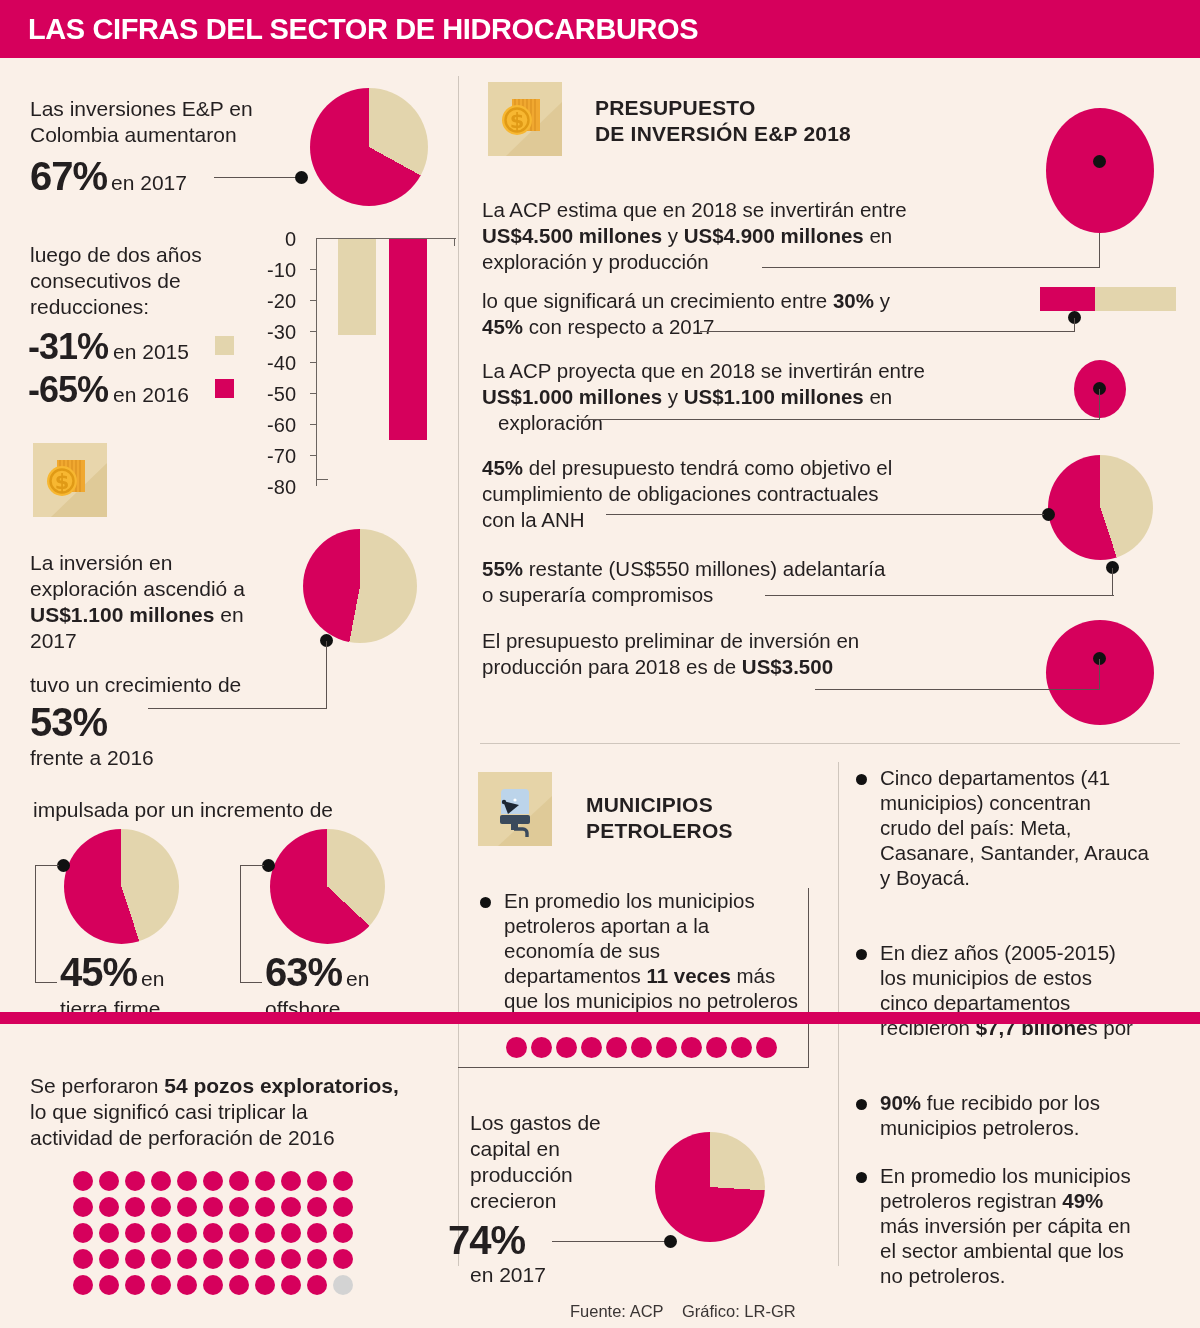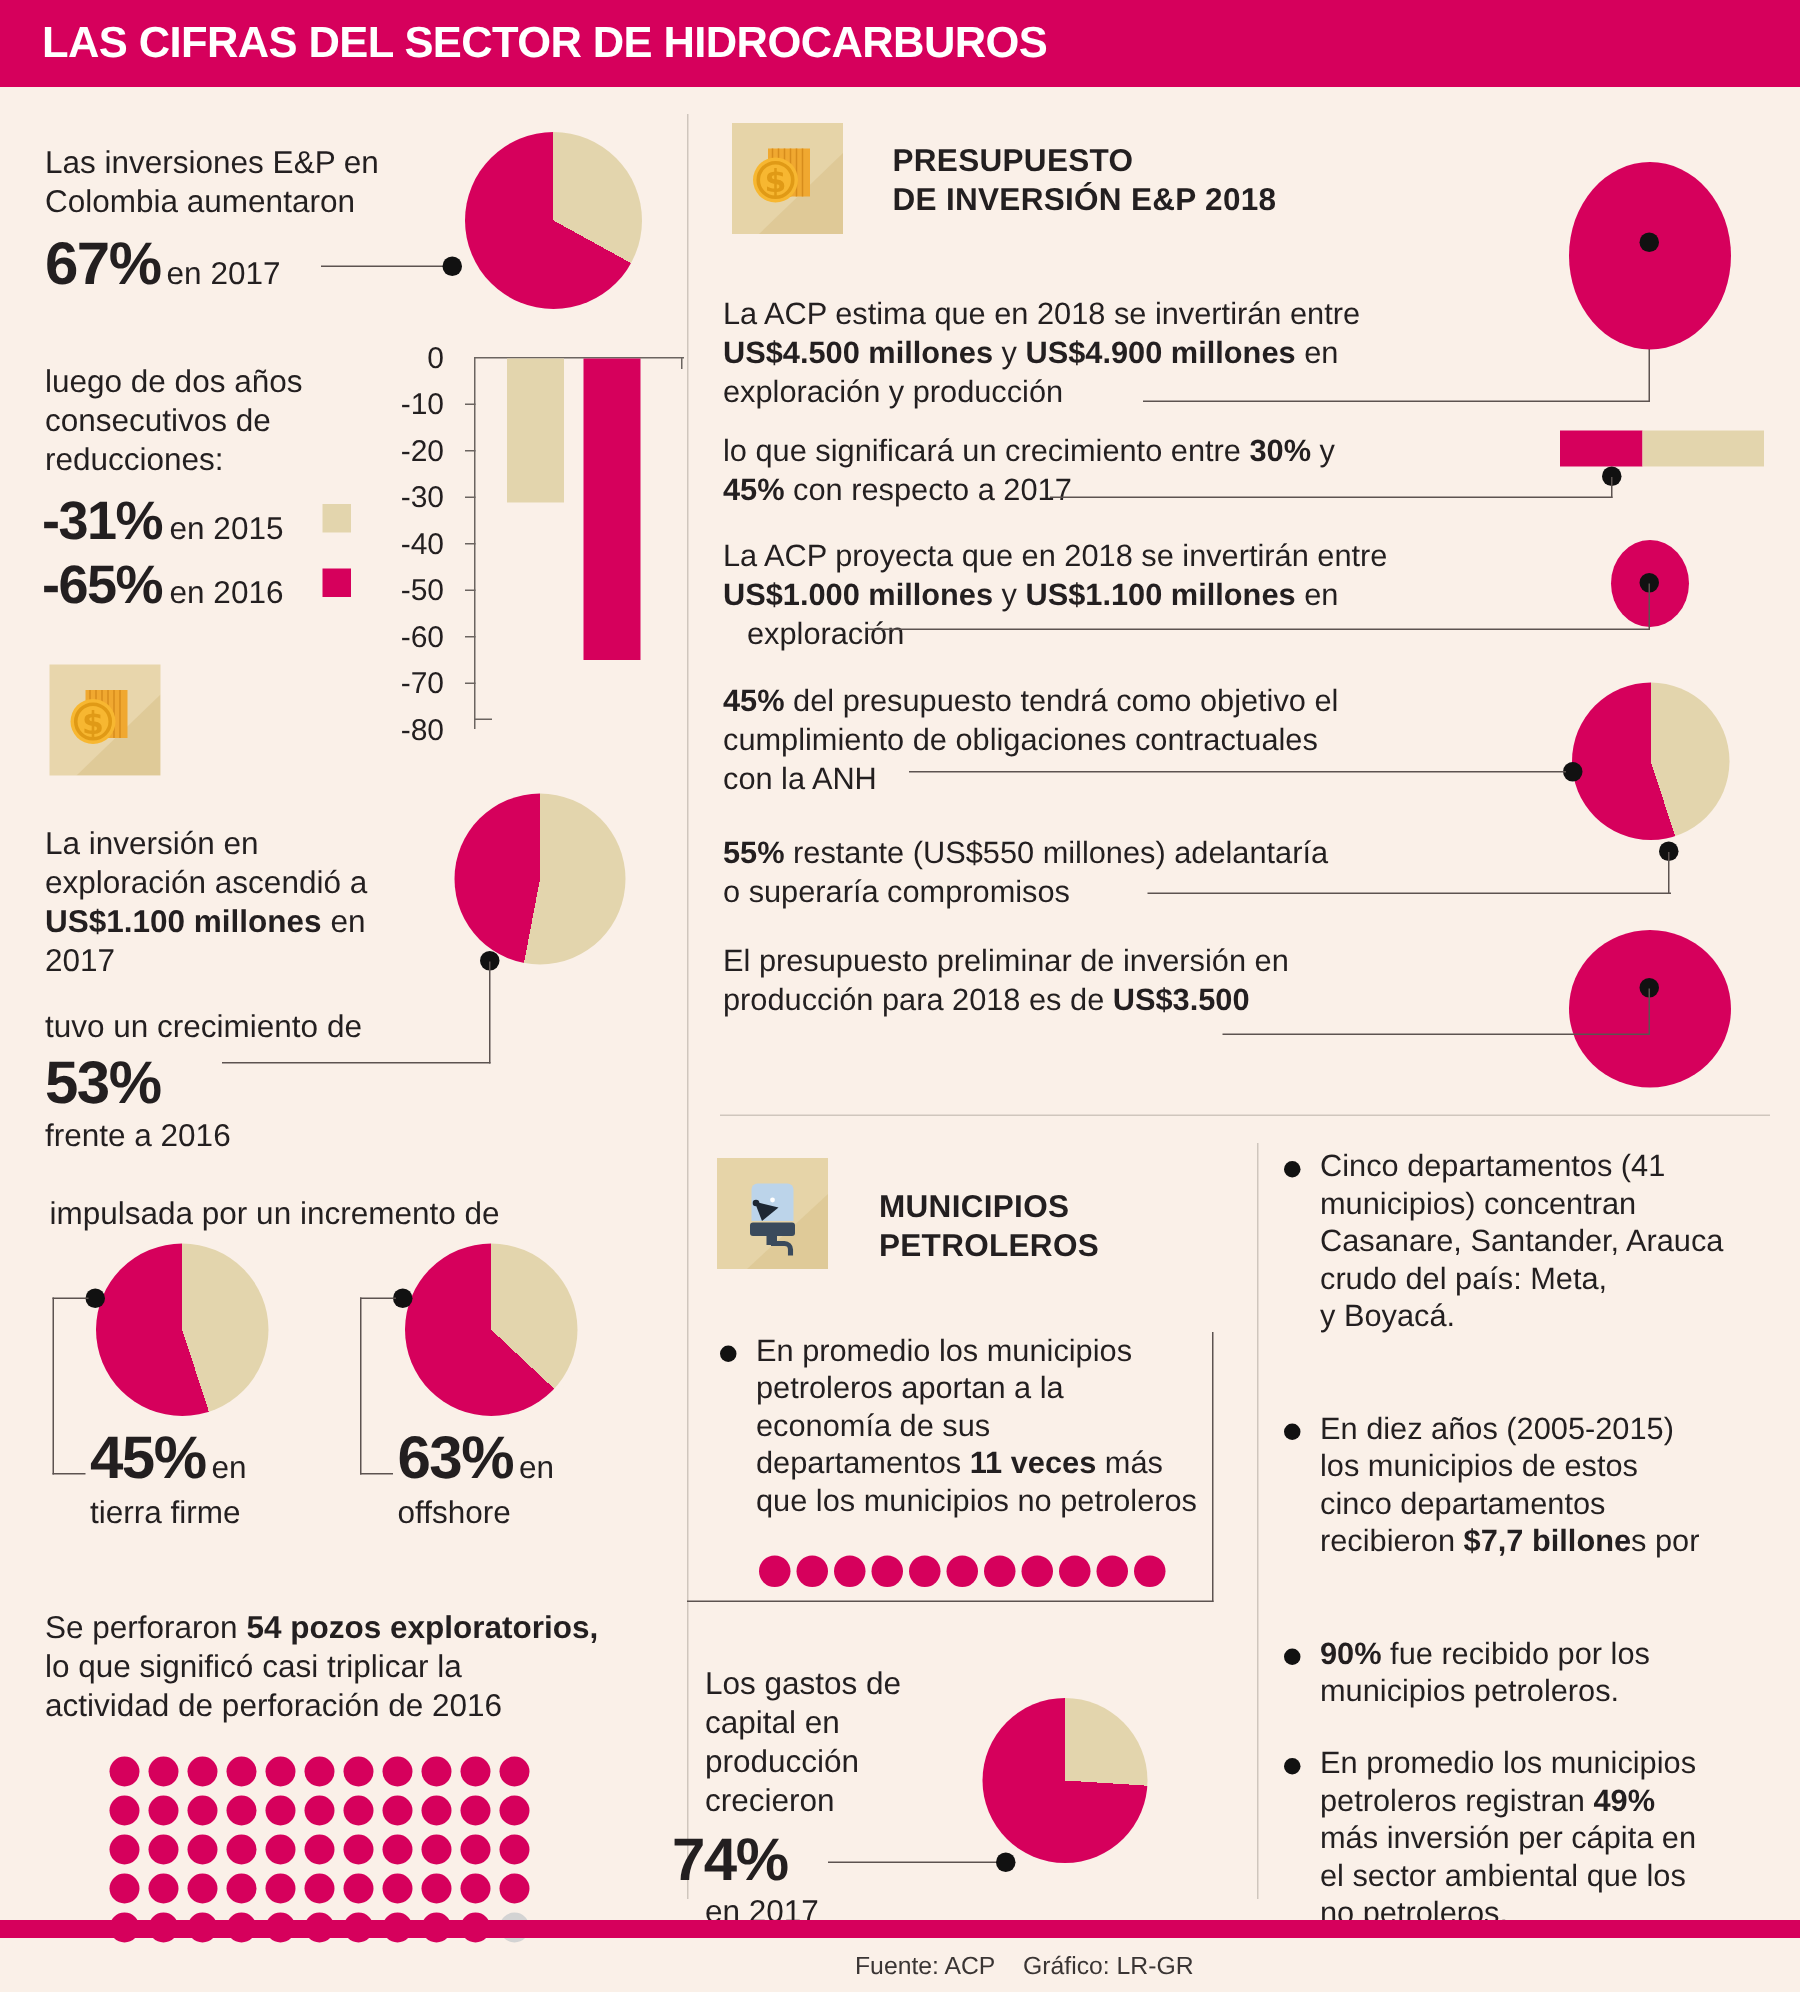--- a/index.html
+++ b/index.html
@@ -3,21 +3,21 @@
 <meta charset="utf-8">
 <style>
   * { box-sizing: border-box; margin: 0; padding: 0; }
   html, body {
     width: 1200px; height: 1328px;
     background: #faf0e8;
     font-family: "Liberation Sans", sans-serif;
     color: #231f20;
     overflow: hidden;
   }
-  #page { position: relative; width: 1200px; height: 1292px; background: #faf0e8; }
+  #page { position: relative; width: 1200px; height: 1024px; background: #faf0e8; }
 
   
   .top-band {
     position: absolute; left: 0; top: 0; width: 1200px; height: 58px;
     background: #d6005c;
   }
   .top-band .title {
     position: absolute; left: 28px; top: 13px;
     font-size: 29px; font-weight: bold; color: #ffffff;
     letter-spacing: -0.4px;
@@ -397,22 +397,22 @@
       <i style="width: 21px; height: 21px; margin: 2px; border-radius: 50%; background: rgb(214, 0, 92);"></i>
       <i style="width: 21px; height: 21px; margin: 2px; border-radius: 50%; background: rgb(214, 0, 92);"></i>
       <i style="width: 21px; height: 21px; margin: 2px; border-radius: 50%; background: rgb(214, 0, 92);"></i>
       <i style="width: 21px; height: 21px; margin: 2px; border-radius: 50%; background: rgb(214, 0, 92);"></i>
     </div>
 
   <div class="bullet" style="left:856px; top:765px; width:330px;">
     <span class="bdot"></span>
     <span class="btxt">Cinco departamentos (41</span>
     <span class="btxt">municipios) concentran</span>
+    <span class="btxt">crudo del país: Meta,</span>
     <span class="btxt">Casanare, Santander, Arauca</span>
-    <span class="btxt">crudo del país: Meta,</span>
     <span class="btxt">y Boyacá.</span>
   </div>
 
   <div class="bullet" style="left:856px; top:940px; width:330px;">
     <span class="bdot"></span>
     <span class="btxt">En diez años (2005-2015)</span>
     <span class="btxt">los municipios de estos</span>
     <span class="btxt">cinco departamentos</span>
     <span class="btxt" style="white-space:nowrap;">
       <span>recibieron </span><span class="b">$7,7 billone</span><span>s por</span>

